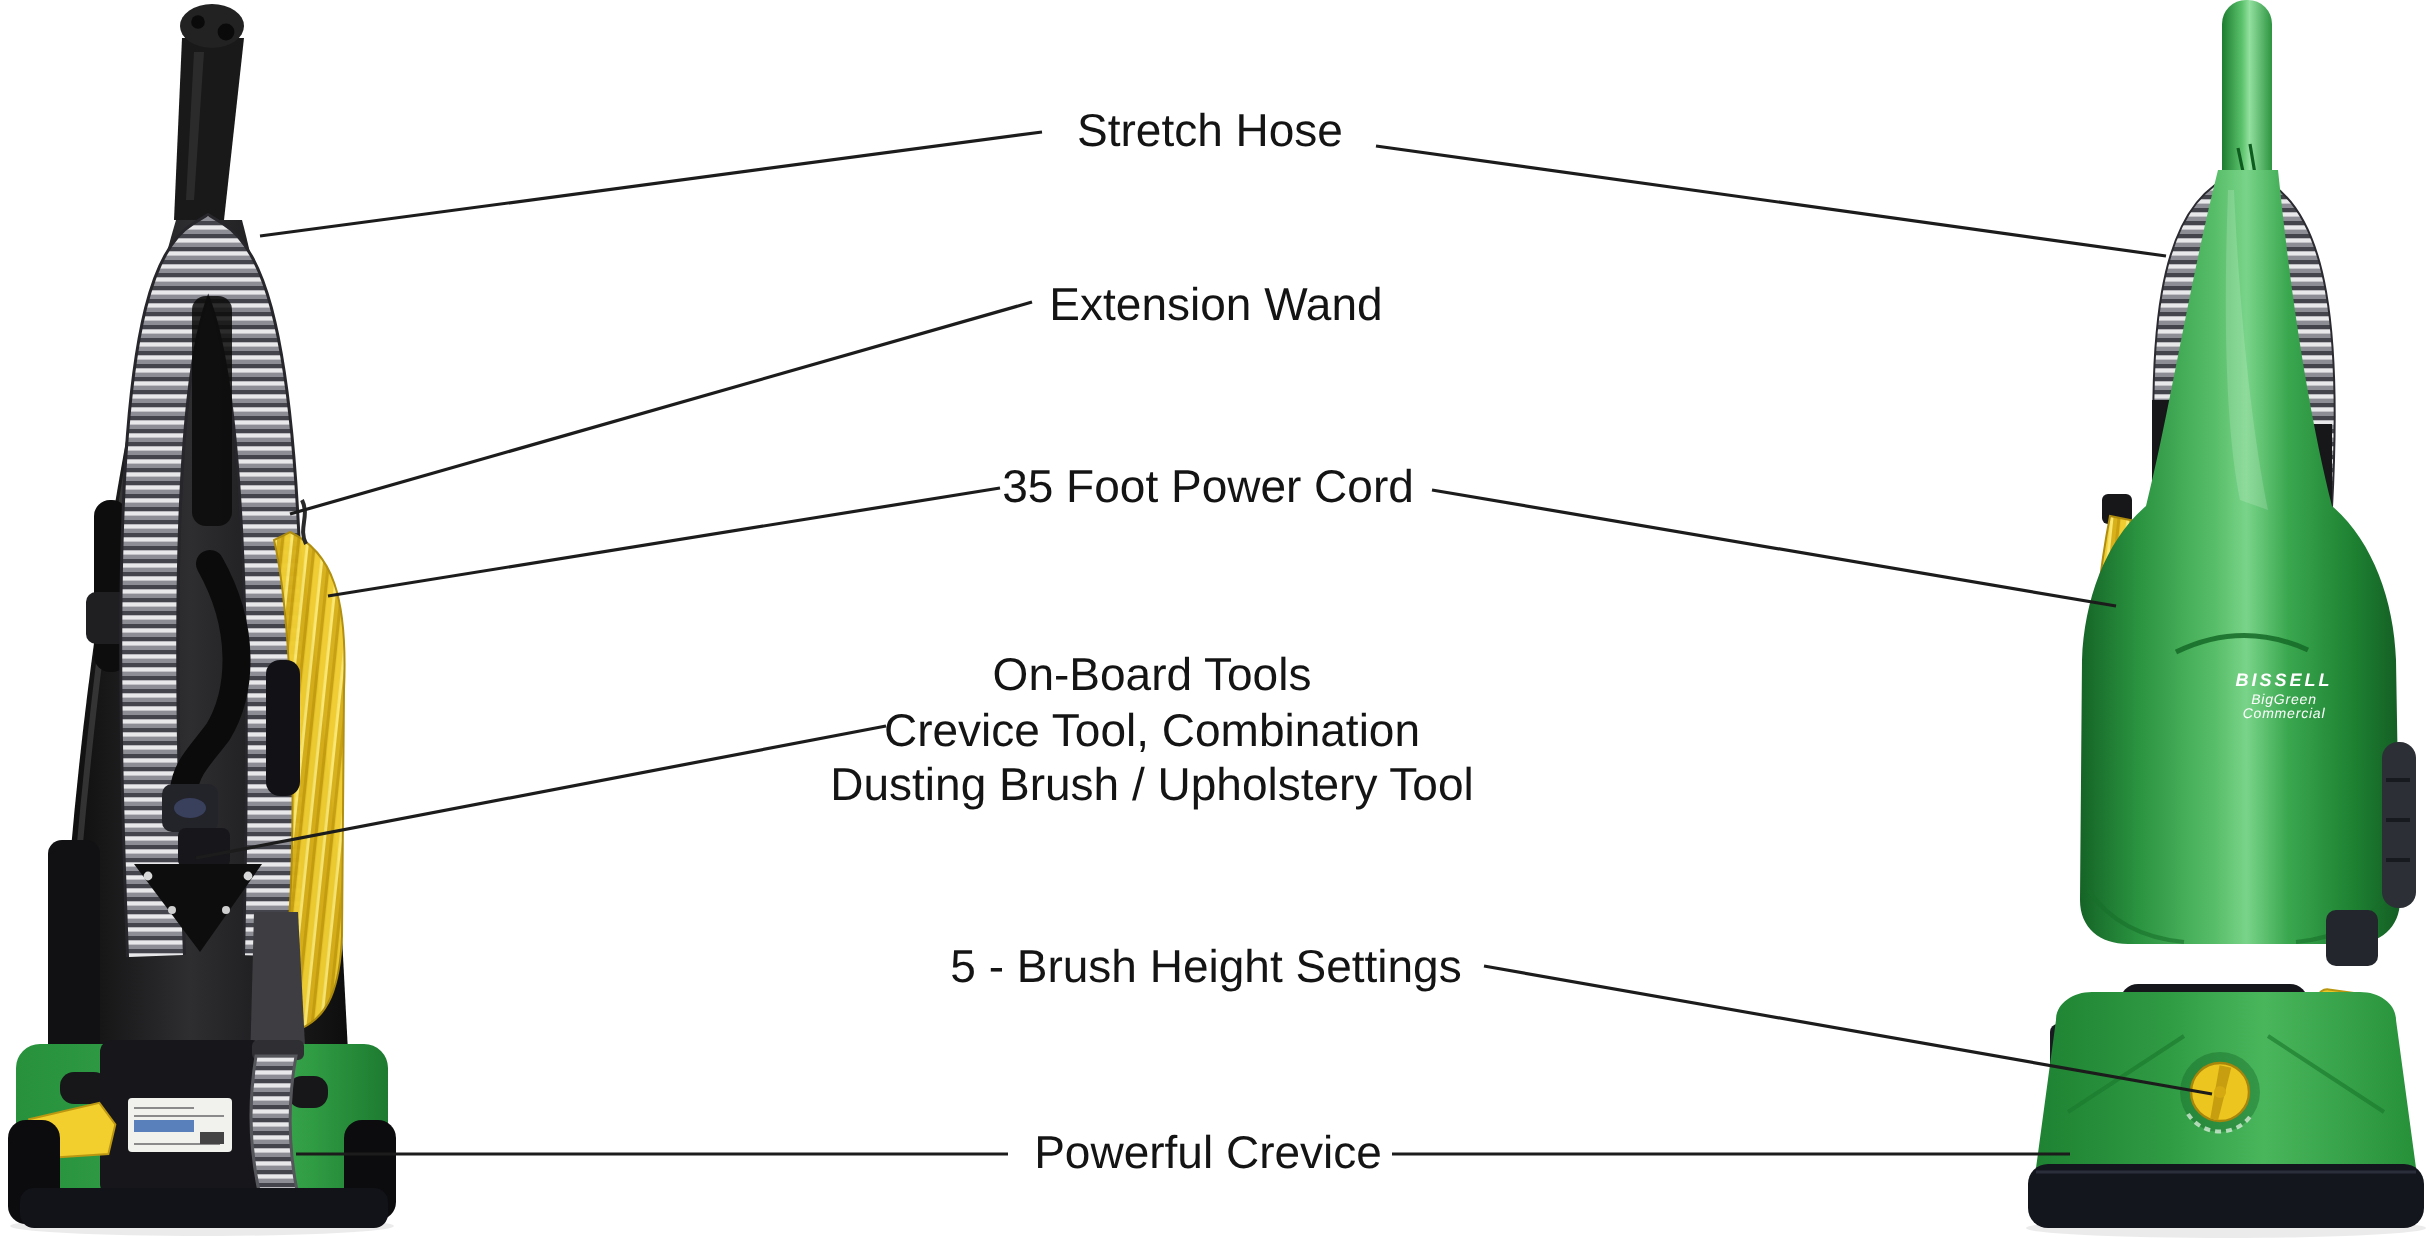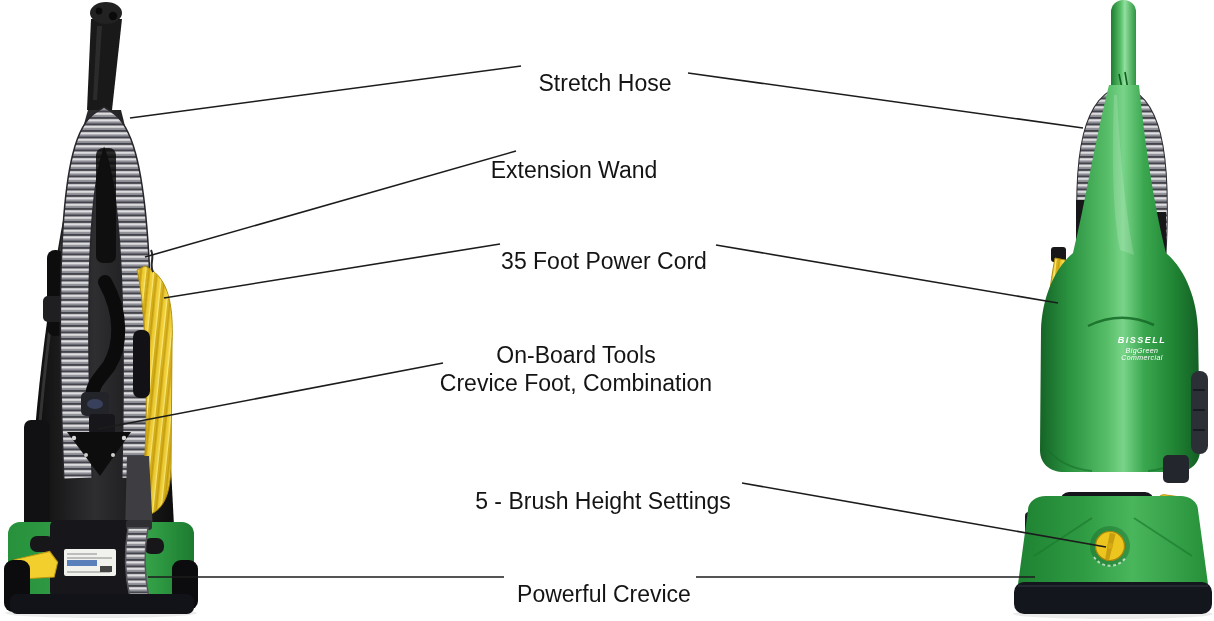--- a/index.html
+++ b/index.html
@@ -3,21 +3,21 @@
 <meta charset="utf-8">
 <style>
   html,body{margin:0;padding:0;background:#fff;}
   .stage{
     position:relative;width:1214px;height:621px;background:#ffffff;overflow:hidden;
     font-family:"Liberation Sans",sans-serif;
   }
   .stage svg{position:absolute;left:0;top:0;}
   .label{
     position:absolute;transform:translateX(-50%);
-    font-size:23px;line-height:27px;color:#141414;white-space:nowrap;text-align:center;margin-top:18px;
+    font-size:23px;line-height:27px;color:#141414;white-space:nowrap;text-align:center;
   }
   .label-multi{line-height:27.5px;}
   .logo{
     position:absolute;left:1142px;top:331px;transform:translateX(-50%);
     text-align:center;color:#ffffff;
   }
   .logo-main{
     font-weight:bold;font-style:italic;font-size:13px;letter-spacing:1.5px;
     text-transform:lowercase;font-variant:small-caps;
   }
@@ -206,26 +206,27 @@
     <line x1="500" y1="244" x2="164" y2="298"></line>
     <line x1="716" y1="245" x2="1058" y2="303"></line>
     <line x1="443" y1="363" x2="98" y2="429"></line>
     <line x1="742" y1="483" x2="1106" y2="547"></line>
     <line x1="148" y1="577" x2="504" y2="577"></line>
     <line x1="696" y1="577" x2="1035" y2="577"></line>
   </g>
 </svg>
 
 <div class="label" style="left:605px;top:52px;">Stretch Hose</div>
-<div class="label" style="left:574px;top:139px;">Extension Wand</div>
+<div class="label" style="left:608px;top:139px;">Extension Wand</div>
 <div class="label" style="left:604px;top:230px;text-align:center;">35 Foot Power Cord</div>
 
 <div class="label label-multi" style="left:576px;top:324px;">
   <div>On-Board Tools</div>
-  <div>Crevice Foot, Combination</div>
+  <div>Crevice Tool, Combination</div>
+  <div>Dusting Brush / Upholstery Tool</div>
 </div>
 
 <div class="label" style="left:603px;top:470px;">5 - Brush Height Settings</div>
 <div class="label" style="left:604px;top:563px;">Powerful Crevice</div>
 
 <div class="logo">
   <div class="logo-main">BISSELL</div>
   <div class="logo-sub">BigGreen Commercial</div>
 </div>
 

